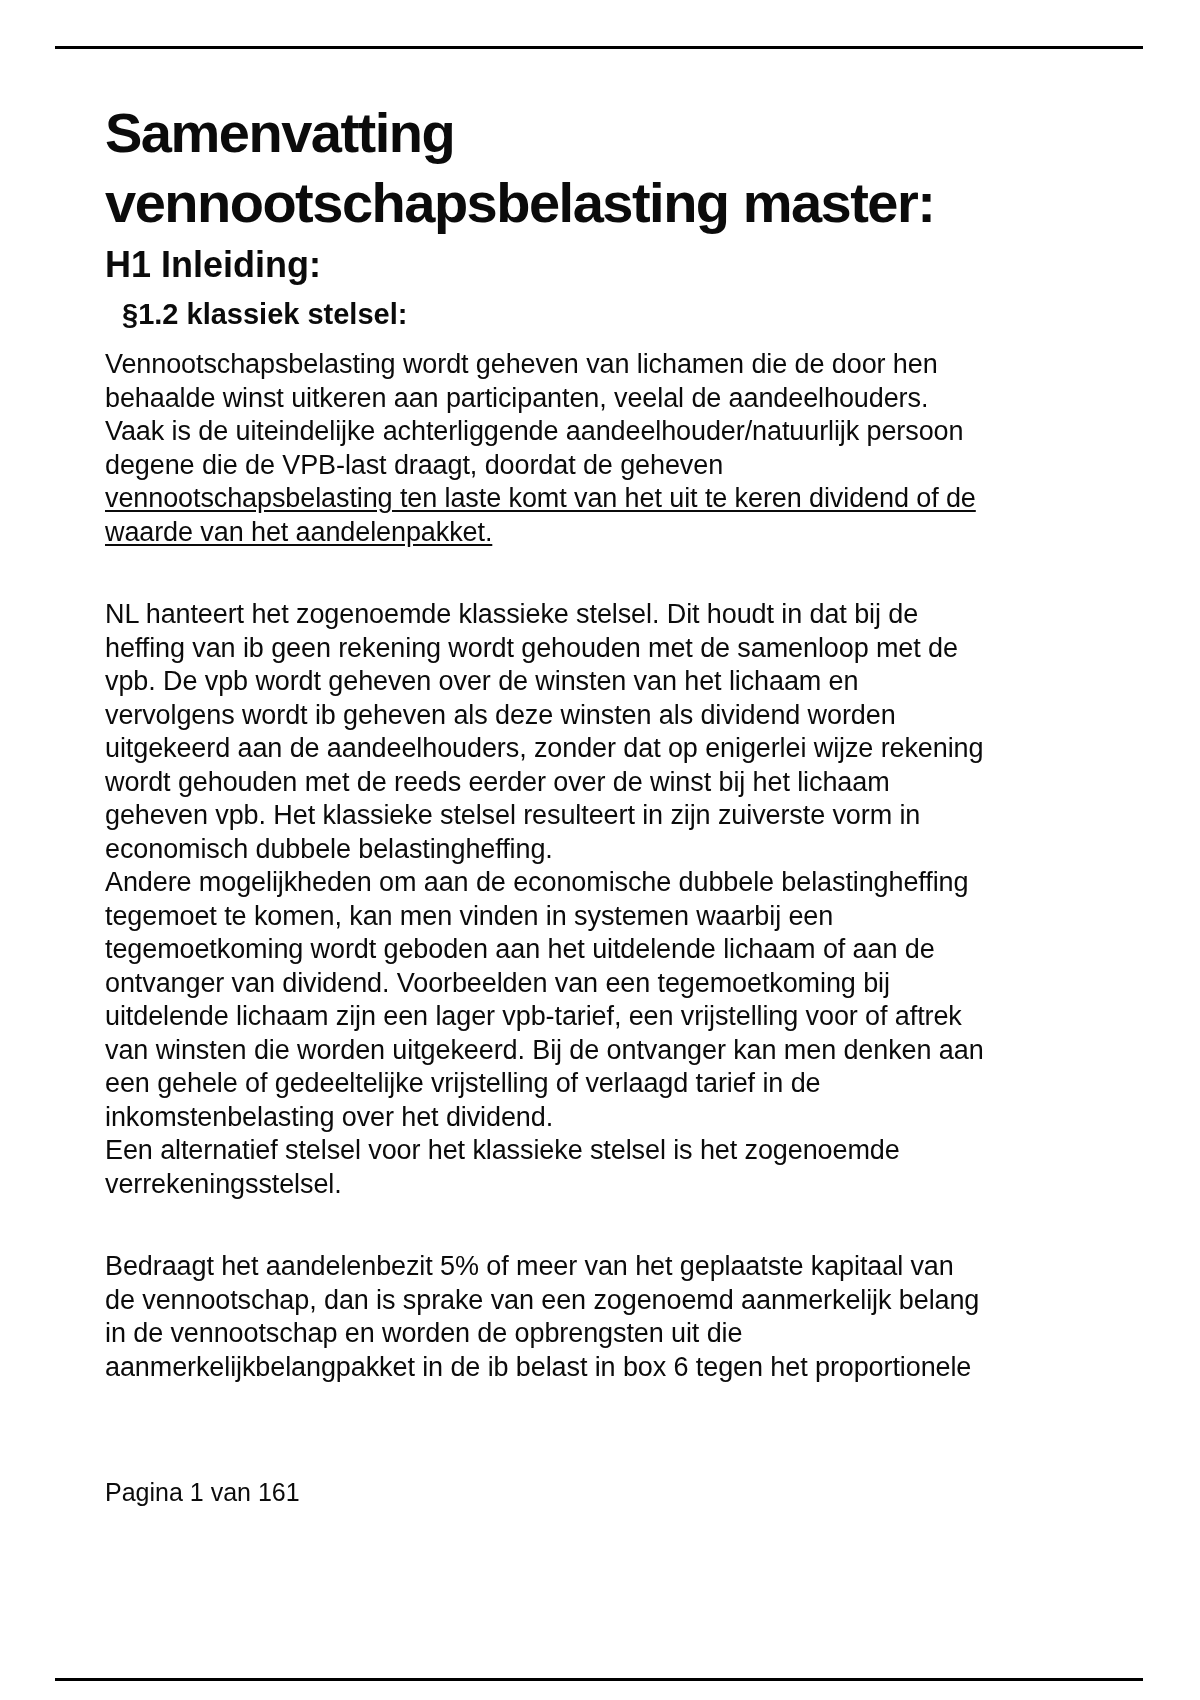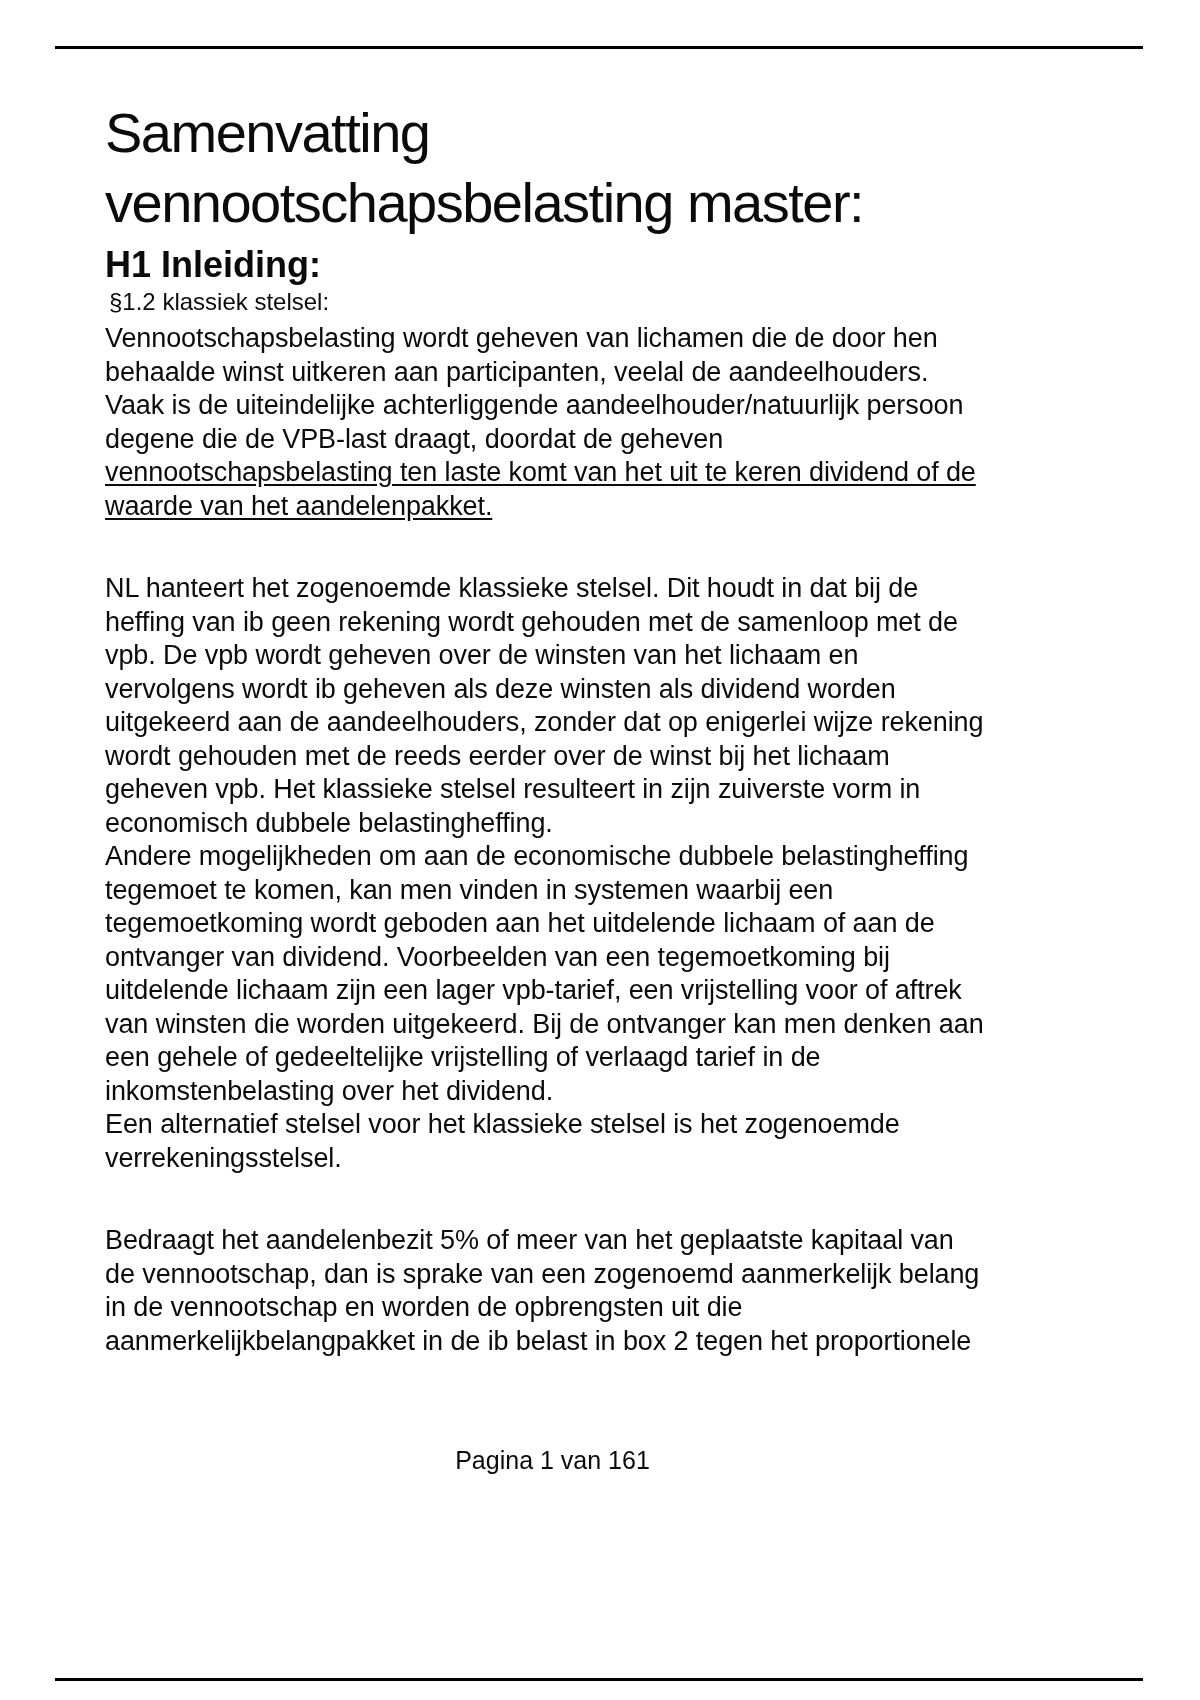--- a/index.html
+++ b/index.html
@@ -27,55 +27,54 @@
   .rule-bottom { top: 1678px; }
   .content {
     position: absolute;
     left: 105px;
     top: 98px;
     width: 1000px;
   }
   .doc-title {
     margin: 0;
     font-size: 56px;
-    font-weight: 400;
+    font-weight: 700;
     line-height: 70px;
     letter-spacing: -1.5px;
     white-space: pre-line;
   }
   .heading {
     margin: 10px 0 0 0;
     font-size: 36px;
     font-weight: 700;
     line-height: 33px;
   }
   .subheading {
-    margin: 4px;
-    font-size: 24px;
-    font-weight: 400;
+    margin: 17px;
+    font-size: 29px;
+    font-weight: 700;
     line-height: 33px;
   }
   .body-text {
     margin: 0;
     font-size: 27px;
     line-height: 33.5px;
     letter-spacing: -0.1px;
     white-space: pre-line;
   }
   .gap-above { margin-top: 49px; }
   .underline {
     text-decoration: underline;
     text-underline-offset: 3px;
   }
   .page-footer {
     position: absolute;
     left: 105px;
     width: 895px;
-    top: 1446px;
-    text-align: center;
+    top: 1478px;
     font-size: 25px;
     color: #0b0b0b;
   }
 </style>
 </head>
 <body>
 
 <div class="page">
   <div class="rule rule-top"></div>
 
@@ -109,19 +108,19 @@
 van winsten die worden uitgekeerd. Bij de ontvanger kan men denken aan
 een gehele of gedeeltelijke vrijstelling of verlaagd tarief in de
 inkomstenbelasting over het dividend.</p>
 
     <p class="body-text">Een alternatief stelsel voor het klassieke stelsel is het zogenoemde
 verrekeningsstelsel.</p>
 
     <p class="body-text gap-above">Bedraagt het aandelenbezit 5% of meer van het geplaatste kapitaal van
 de vennootschap, dan is sprake van een zogenoemd aanmerkelijk belang
 in de vennootschap en worden de opbrengsten uit die
-aanmerkelijkbelangpakket in de ib belast in box 2 tegen het proportionele</p>
+aanmerkelijkbelangpakket in de ib belast in box 6 tegen het proportionele</p>
   </div>
 
   <div class="page-footer">Pagina 1 van 161</div>
 
   <div class="rule rule-bottom"></div>
 </div>
 
 </body></html>

